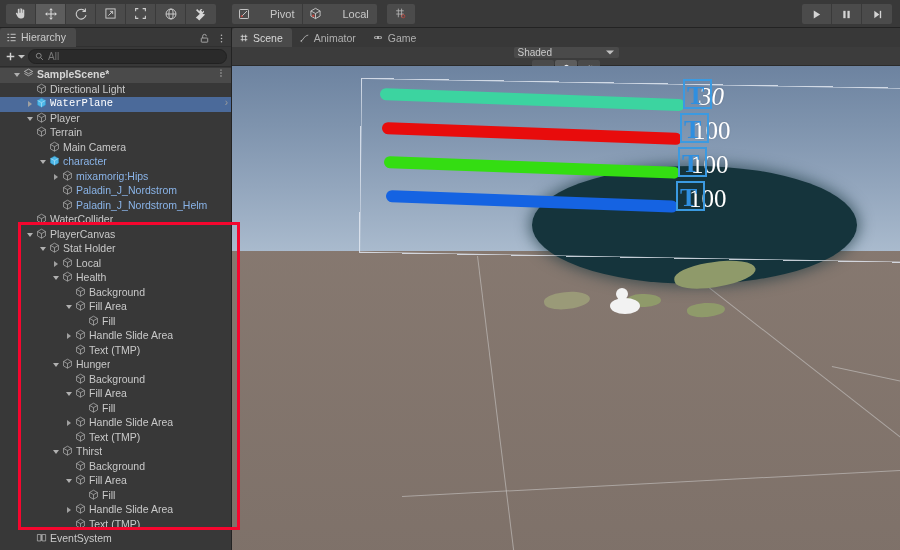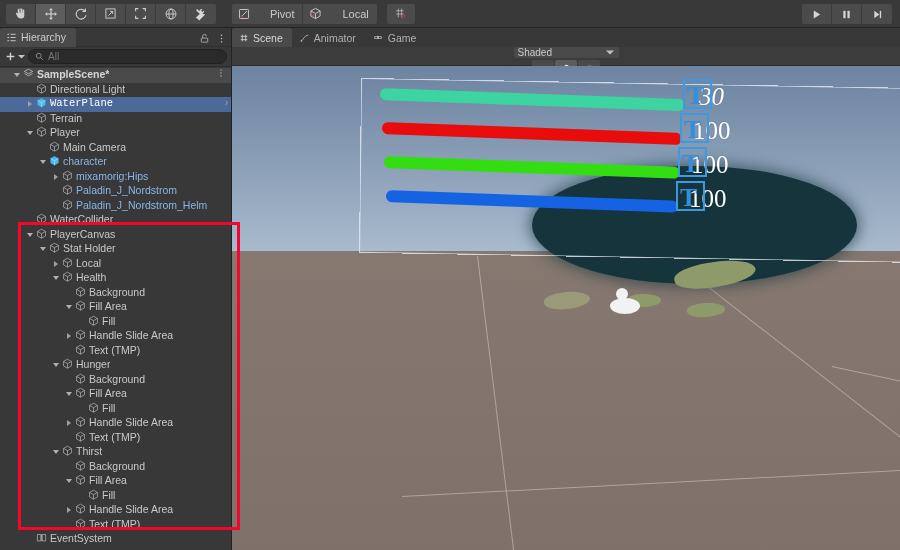--- a/index.html
+++ b/index.html
@@ -379,41 +379,41 @@
             <svg width="11" height="11" viewBox="0 0 24 24" fill="#4fb8e8" stroke="#2e9ad0" stroke-width="1.1">
               <path d="M12 2.6l8.6 4.9v9.8L12 22.2 3.4 17.3V7.5z"></path>
               <path d="M3.4 7.5L12 12.4l8.6-4.9M12 12.4v9.8" stroke="#cfeffd" fill="none"></path>
             </svg>
           </div>
           <div class="lbl blue-lbl" style="color: rgb(255, 255, 255); font-family: Liberation Mono, monospace;">WaterPlane</div>
           <div class="row-extra">›</div>
         </div>
         <div class="row">
           <div style="flex: 0 0 25px;"></div>
+          <div class="twisty open">
+            <i></i>
+          </div>
+          <div class="ico">
+            <svg width="11" height="11" viewBox="0 0 24 24" fill="none" stroke="#c2c2c2" stroke-width="1.4">
+              <path d="M12 2.6l8.6 4.9v9.8L12 22.2 3.4 17.3V7.5z"></path>
+              <path d="M3.4 7.5L12 12.4l8.6-4.9M12 12.4v9.8"></path>
+            </svg>
+          </div>
+          <div class="lbl">Player</div>
+        </div>
+        <div class="row">
+          <div style="flex: 0 0 25px;"></div>
           <div class="twisty "></div>
           <div class="ico">
             <svg width="11" height="11" viewBox="0 0 24 24" fill="none" stroke="#c2c2c2" stroke-width="1.4">
               <path d="M12 2.6l8.6 4.9v9.8L12 22.2 3.4 17.3V7.5z"></path>
               <path d="M3.4 7.5L12 12.4l8.6-4.9M12 12.4v9.8"></path>
             </svg>
           </div>
           <div class="lbl">Terrain</div>
-        </div>
-        <div class="row">
-          <div style="flex: 0 0 25px;"></div>
-          <div class="twisty open">
-            <i></i>
-          </div>
-          <div class="ico">
-            <svg width="11" height="11" viewBox="0 0 24 24" fill="none" stroke="#c2c2c2" stroke-width="1.4">
-              <path d="M12 2.6l8.6 4.9v9.8L12 22.2 3.4 17.3V7.5z"></path>
-              <path d="M3.4 7.5L12 12.4l8.6-4.9M12 12.4v9.8"></path>
-            </svg>
-          </div>
-          <div class="lbl">Player</div>
         </div>
         <div class="row">
           <div style="flex: 0 0 38px;"></div>
           <div class="twisty "></div>
           <div class="ico">
             <svg width="11" height="11" viewBox="0 0 24 24" fill="none" stroke="#c2c2c2" stroke-width="1.4">
               <path d="M12 2.6l8.6 4.9v9.8L12 22.2 3.4 17.3V7.5z"></path>
               <path d="M3.4 7.5L12 12.4l8.6-4.9M12 12.4v9.8"></path>
             </svg>
           </div>

